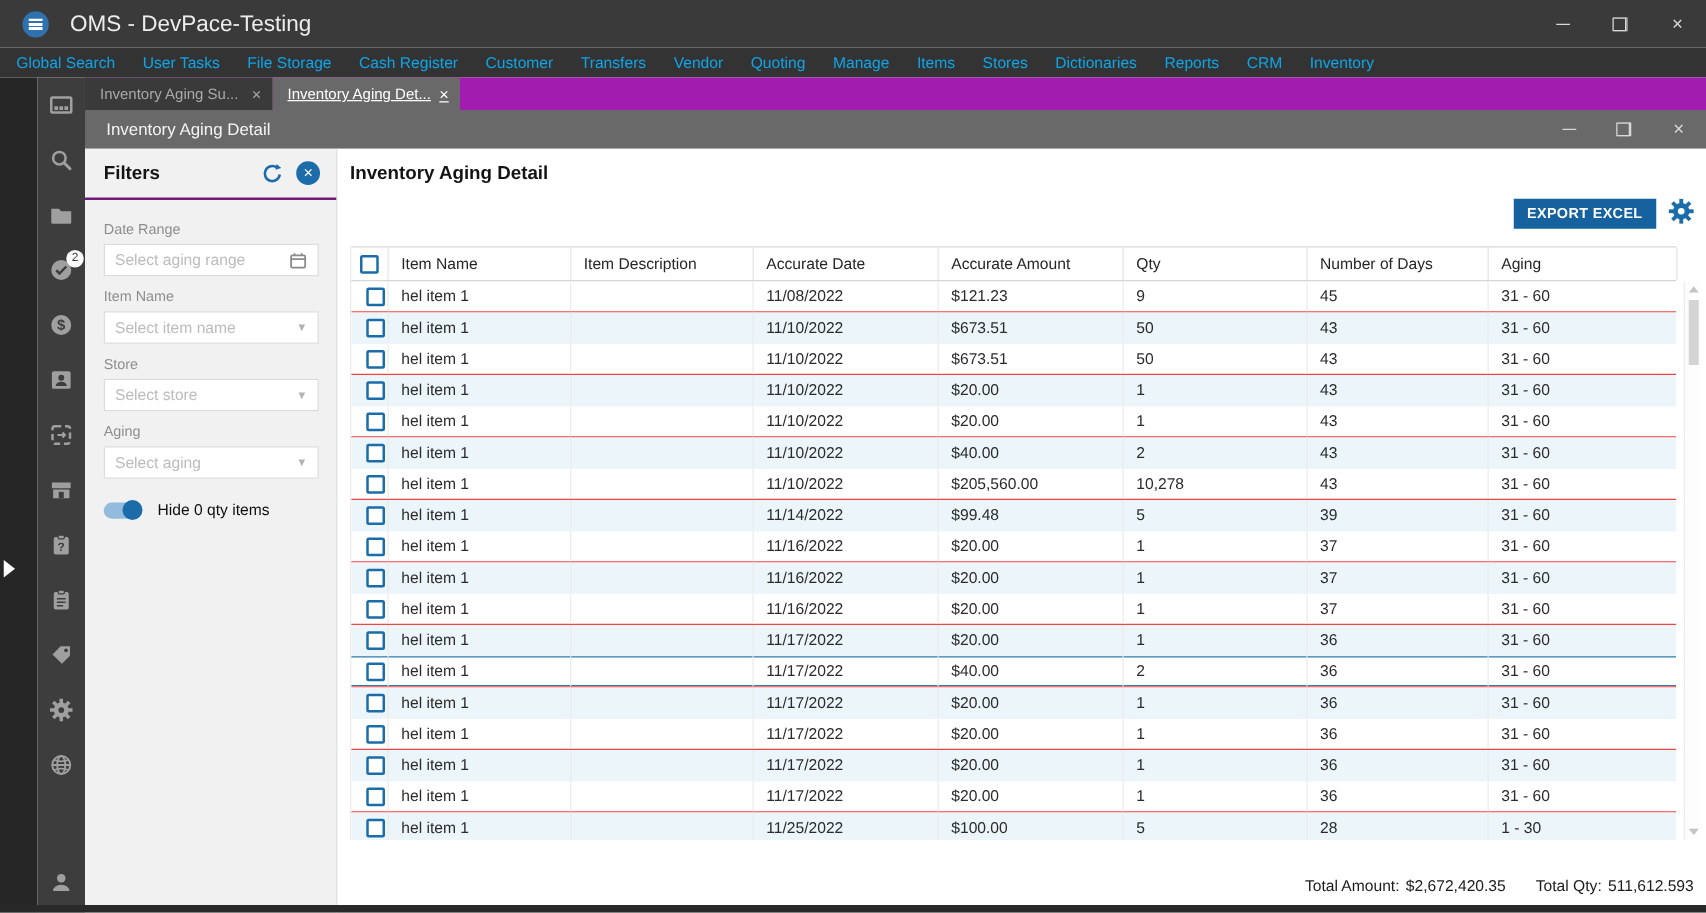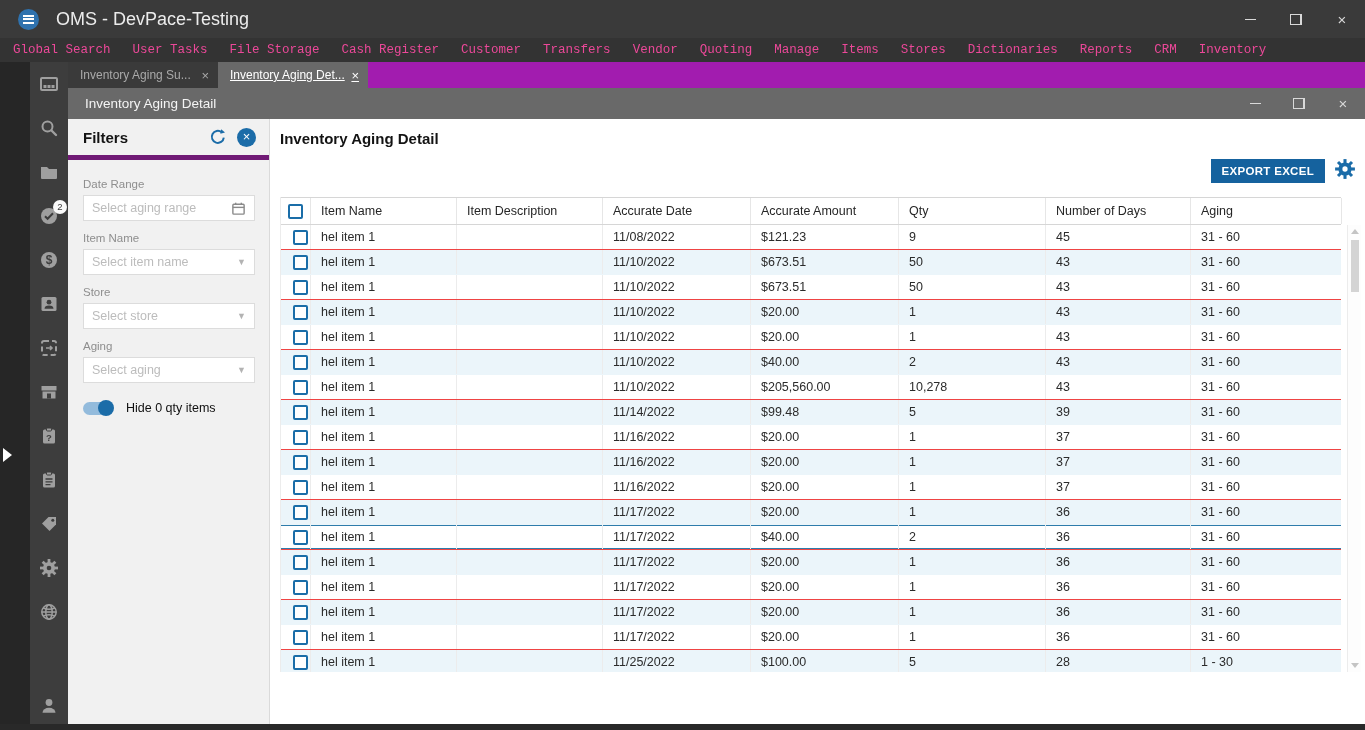--- a/index.html
+++ b/index.html
@@ -20,21 +20,21 @@
              color:#d9d9d9; font-size:15px; }
   .glyph-min { display:block; width:11px; height:1px; background:#d9d9d9; }
   .glyph-restore { position:relative; width:12px; height:11px; }
   .glyph-restore:before { content:""; position:absolute; right:0; top:0; width:9px; height:9px; border:1px solid #d9d9d9; }
   .glyph-restore:after  { content:""; position:absolute; left:0; bottom:0; width:9px; height:9px; border:1px solid #d9d9d9; background:#3a3a3a; }
   .inner-titlebar .glyph-restore:after { background:#696969; }
 
   
   .menubar { position:absolute; left:0; top:38px; width:1365px; height:24px; background:#333333;
              display:flex; align-items:center; padding-left:2px; }
-  .menu-item { color:#ec4899; font-size:12.5px; padding:0 11px; cursor:default;font-family:Liberation Mono, monospace; }
+  .menu-item { color:#0ea5e9; font-size:12.5px; padding:0 11px; cursor:default; }
 
   
   .rail-edge { position:absolute; left:0; top:62px; width:30px; height:668px; background:#262626; }
   .expand-arrow { position:absolute; left:3px; top:386px; width:0; height:0;
                   border-top:7px solid transparent; border-bottom:7px solid transparent; border-left:9px solid #fff; }
   .rail { position:absolute; left:30px; top:62px; width:38px; height:668px; background:#3d3d3d;
           display:flex; flex-direction:column; align-items:center; padding-top:12px; }
   .rail-btn { position:relative; width:22px; height:20px; margin-bottom:24px; display:flex;
               align-items:center; justify-content:center; flex:0 0 auto; }
   .rail-btn--bottom { margin-top:auto; margin-bottom:14px; }
@@ -50,21 +50,21 @@
 
   
   .inner-titlebar { position:absolute; left:68px; top:88px; width:1297px; height:31px; background:#696969;
                     display:flex; align-items:center; }
   .inner-title { color:#f4f4f4; font-size:13.5px; margin-left:17px; }
   .inner-titlebar .win-btn { width:44px; }
 
   
   .filters { position:absolute; left:68px; top:119px; width:202px; height:611px; background:#f1f1f1;
              border-right:1px solid #dadada; }
-  .filters-header { height:41px; display:flex; align-items:center; padding:0 13px 0 15px; border-bottom:5px solid #701a75; }
+  .filters-header { height:41px; display:flex; align-items:center; padding:0 13px 0 15px; border-bottom:2px solid #701a75; }
   .filters-title { font-size:15px; font-weight:bold; color:#141414; }
   .icon-refresh { margin-left:auto; display:flex; }
   .icon-close-circle { margin-left:10px; width:19px; height:19px; border-radius:50%; background:#1b6ca8;
                        color:#fff; font-size:13px; line-height:18px; text-align:center; }
   .f-body { padding:7px 14px 0 15px; }
   .f-label { font-size:11.5px; color:#8e8e8e; margin:11px 0 5px; }
   .f-input { height:26px; background:#fff; border:1px solid #dcdcdc; display:flex; align-items:center; padding:0 8px; }
   .f-placeholder { flex:1; font-size:12.5px; color:#bcbcbc; white-space:nowrap; overflow:hidden; }
   .f-caret { color:#b3b3b3; font-size:9px; }
   .toggle-row { display:flex; align-items:center; margin-top:18px; }
@@ -584,16 +584,26 @@
           </div>
         </div>
     </div>
 
     <div class="vscroll">
       <span class="vs-up"></span>
       <span class="vs-thumb"></span>
       <span class="vs-down"></span>
     </div>
 
+    <div class="totals">
+      <span class="total-pair">
+        <span>Total Amount:</span>
+        <span>$2,672,420.35</span>
+      </span>
+      <span class="total-pair">
+        <span>Total Qty:</span>
+        <span>511,612.593</span>
+      </span>
+    </div>
   </div>
 
   <div class="bottom-strip"></div>
 </div>
 
 </body></html>

